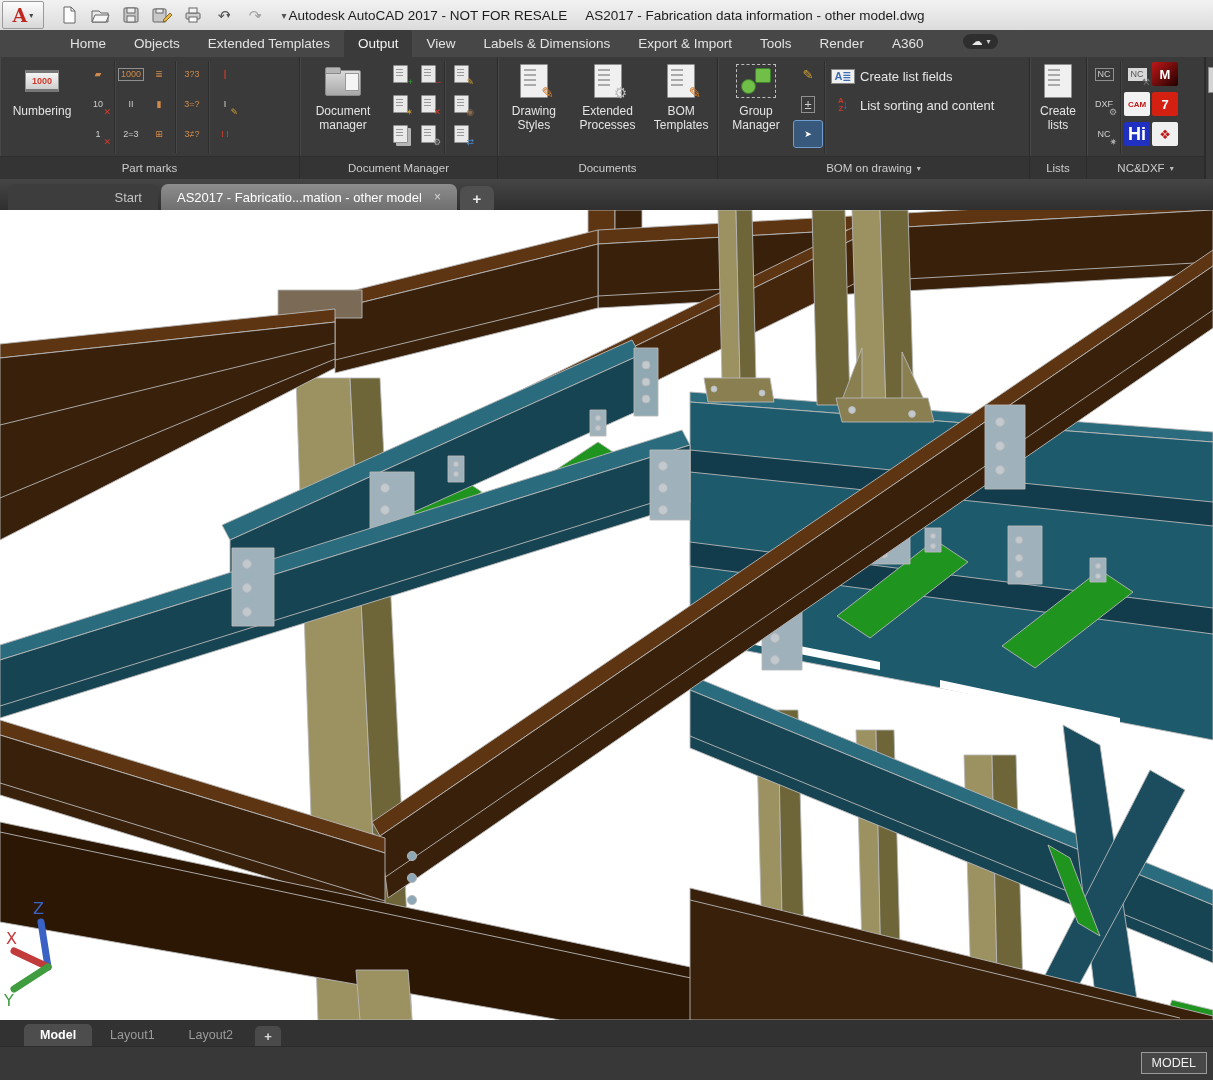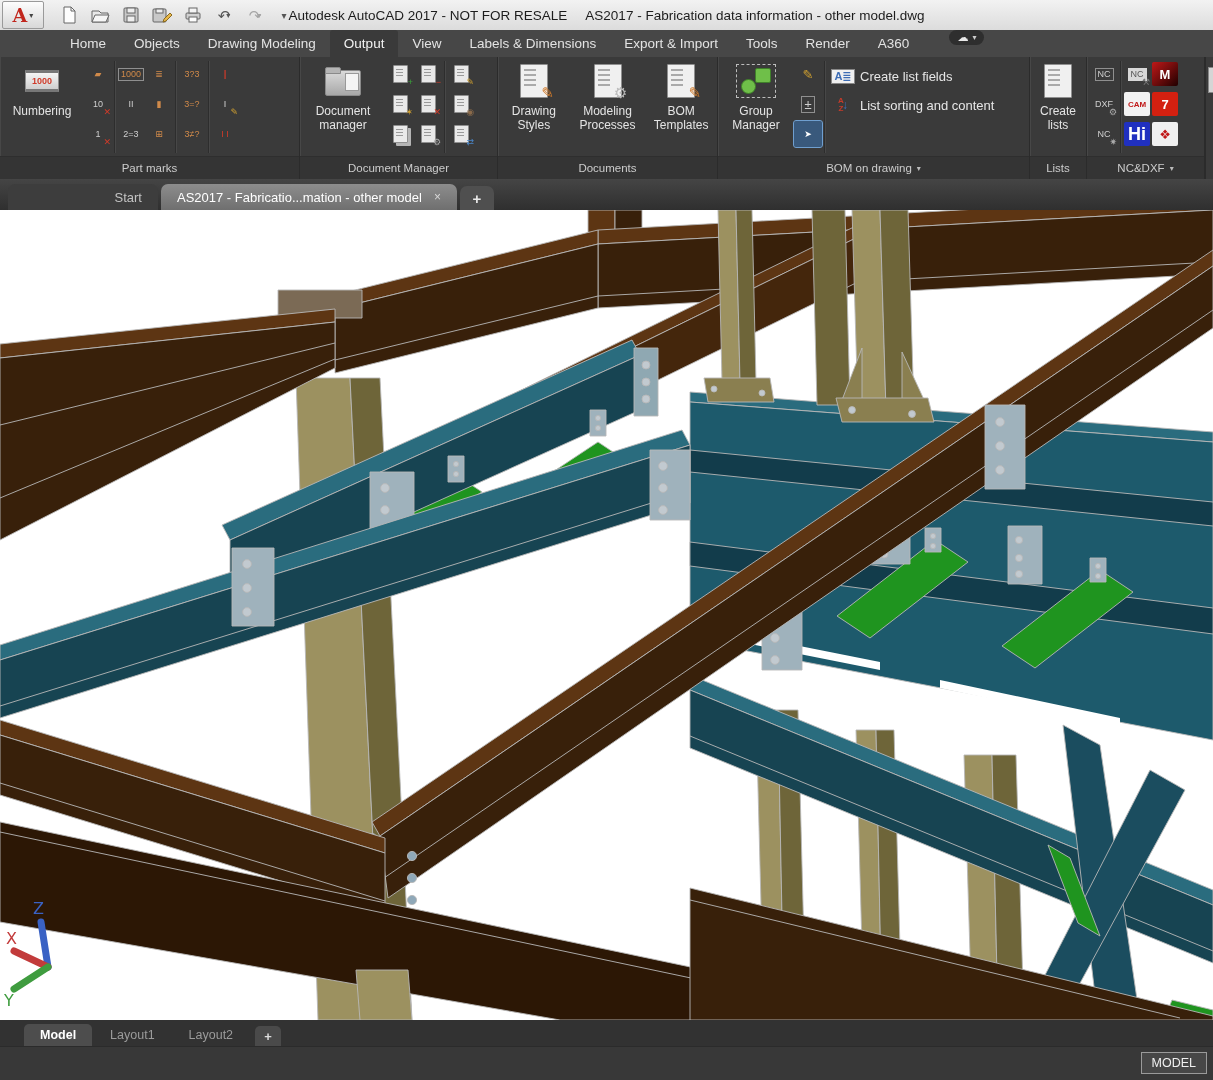--- a/index.html
+++ b/index.html
@@ -15,21 +15,21 @@
   .appbtn .dd{font-size:8px;color:#444;}
   .qat{display:flex;align-items:center;gap:9px;margin-left:14px;}
   .qicon{width:22px;height:22px;display:flex;align-items:center;justify-content:center;}
   .qicon svg{display:block}
   .qtext{font-size:15px;color:#555;line-height:1;}
   .qdd{font-size:8px;color:#555;margin-left:-4px;}
   .dis{opacity:.45}
   .tb-title{position:absolute;left:0;right:0;top:0;height:30px;display:flex;align-items:center;justify-content:center;
     gap:18px;font-size:13.5px;color:#1c1c1c;pointer-events:none;}
   
-  .tabrow{position:absolute;left:0;top:30px;width:100%;height:27px;background:#474747;display:flex;align-items:flex-start;}
+  .tabrow{position:absolute;left:0;top:30px;width:100%;height:27px;background:#474747;display:flex;align-items:center;}
   .rtabs{display:flex;margin-left:56px;height:27px;align-items:stretch;}
   .rtab{padding:0 14px;display:flex;align-items:center;font-size:13.5px;color:#e3e3e3;cursor:default;}
   .rtab.active{background:#3a3a3a;border-radius:3px 3px 0 0;color:#f2f2f2;}
   .cloudchip{margin-left:26px;margin-bottom:4px;display:flex;align-items:center;gap:4px;background:#2e2e2e;
     border-radius:9px;padding:1px 8px;color:#e8e8e8;font-size:11px;}
   .cloudchip .dd{font-size:8px;color:#ccc}
   
   .ribbon{position:absolute;left:0;top:57px;width:100%;height:122px;background:#3a3a3a;}
   .panel{position:absolute;top:0;height:122px;border-right:1px solid #2b2b2b;box-shadow:1px 0 0 #474747 inset;box-sizing:border-box;}
   .pbody{position:absolute;left:0;right:0;top:0;height:100px;display:flex;align-items:flex-start;}
@@ -162,21 +162,21 @@
     <div class="tb-title">
       <span>Autodesk AutoCAD 2017 - NOT FOR RESALE</span>
       <span>AS2017 - Fabrication data information - other model.dwg</span>
     </div>
   </div>
 
   <div class="tabrow">
     <div class="rtabs" id="rtabs">
         <div class="rtab">Home</div>
         <div class="rtab">Objects</div>
-        <div class="rtab">Drawing Modeling</div>
+        <div class="rtab">Extended Templates</div>
         <div class="rtab active">Output</div>
         <div class="rtab">View</div>
         <div class="rtab">Labels &amp; Dimensions</div>
         <div class="rtab">Export &amp; Import</div>
         <div class="rtab">Tools</div>
         <div class="rtab">Render</div>
         <div class="rtab">A360</div>
       </div>
     <div class="cloudchip">
       <span>☁</span>
@@ -334,21 +334,21 @@
               </span>
             </span>
             <span class="blabel">Drawing Styles</span>
           </div>
           <div class="bigbtn" style="width: 72px;">
             <span class="bicon">
               <span class="bigdoc">
                 <span class="tool" style="color: rgb(187, 187, 187);">⚙</span>
               </span>
             </span>
-            <span class="blabel">Modeling Processes</span>
+            <span class="blabel">Extended Processes</span>
           </div>
           <div class="bigbtn" style="width: 72px;">
             <span class="bicon">
               <span class="bigdoc">
                 <span class="tool" style="color: rgb(208, 122, 42);">✎</span>
               </span>
             </span>
             <span class="blabel">BOM Templates</span>
           </div>
         </div>

